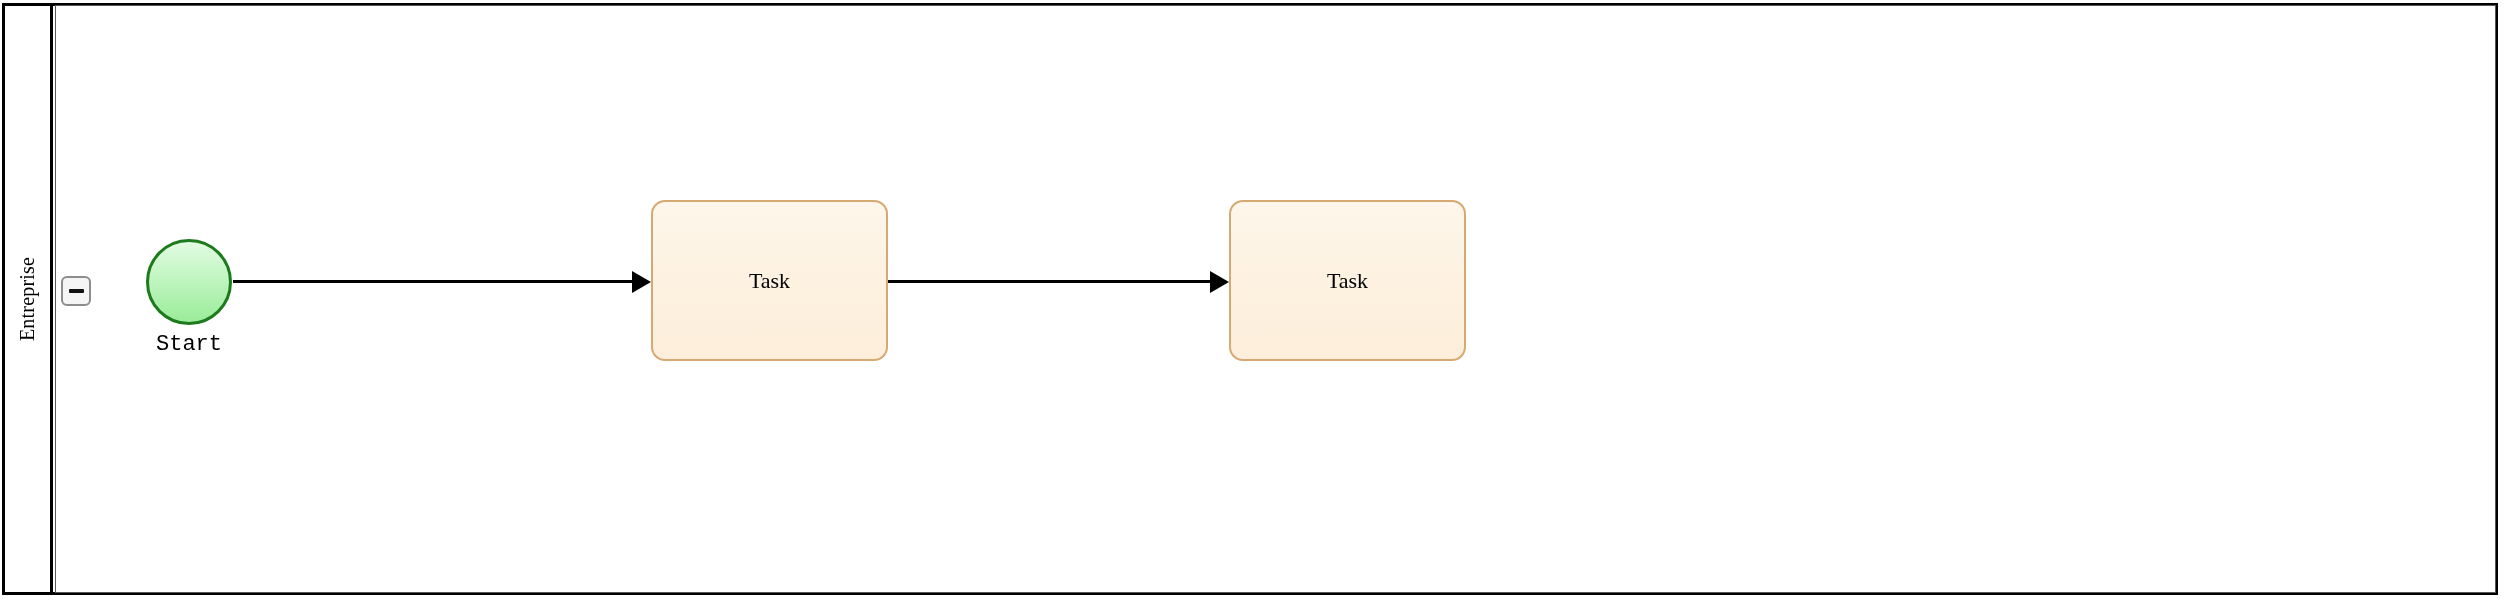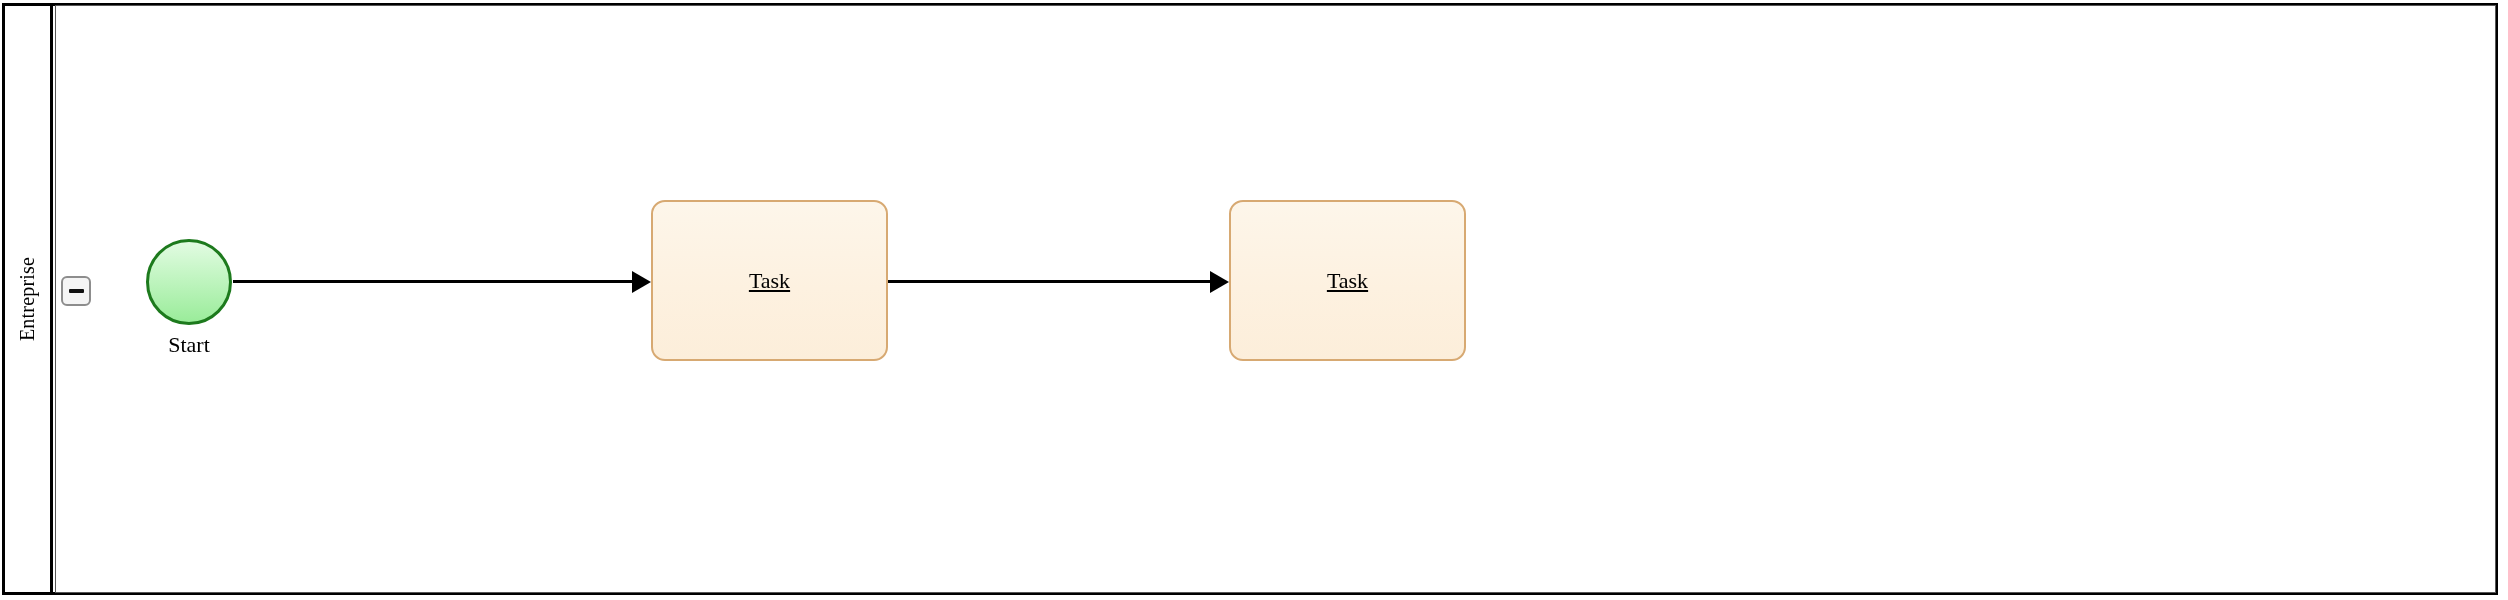--- a/index.html
+++ b/index.html
@@ -106,21 +106,21 @@
     border: 3px solid #1d7a1d;
     background: linear-gradient(180deg, #e2fbe2 0%, #c6f6c6 38%, #9aec9a 100%);
     cursor: pointer;
   }
   .start-label {
     position: absolute;
     left: 96px;
     top: 332px;
     width: 186px;
     text-align: center;
-    font-family: Liberation Serif, serif;
+    font-family: Liberation Mono, monospace;
     font-size: 22px;
     color: #000000;
   }
 
   
   .task {
     position: absolute;
     top: 200px;
     width: 237px;
     height: 161px;
@@ -130,21 +130,20 @@
     background: linear-gradient(180deg, #fdf6ea 0%, #fdf1e0 55%, #fceeda 100%);
     display: flex;
     align-items: center;
     justify-content: center;
     cursor: pointer;
   }
   .task-label {
     font-family: "Liberation Serif", "DejaVu Serif", serif;
     font-size: 22px;
     color: #000000;
-    text-decoration: underline;
   }
   #task-1 { left: 651px; }
   #task-2 { left: 1229px; }
 
   
   .flow {
     position: absolute;
     height: 22px;
     top: 271px;
     cursor: pointer;

